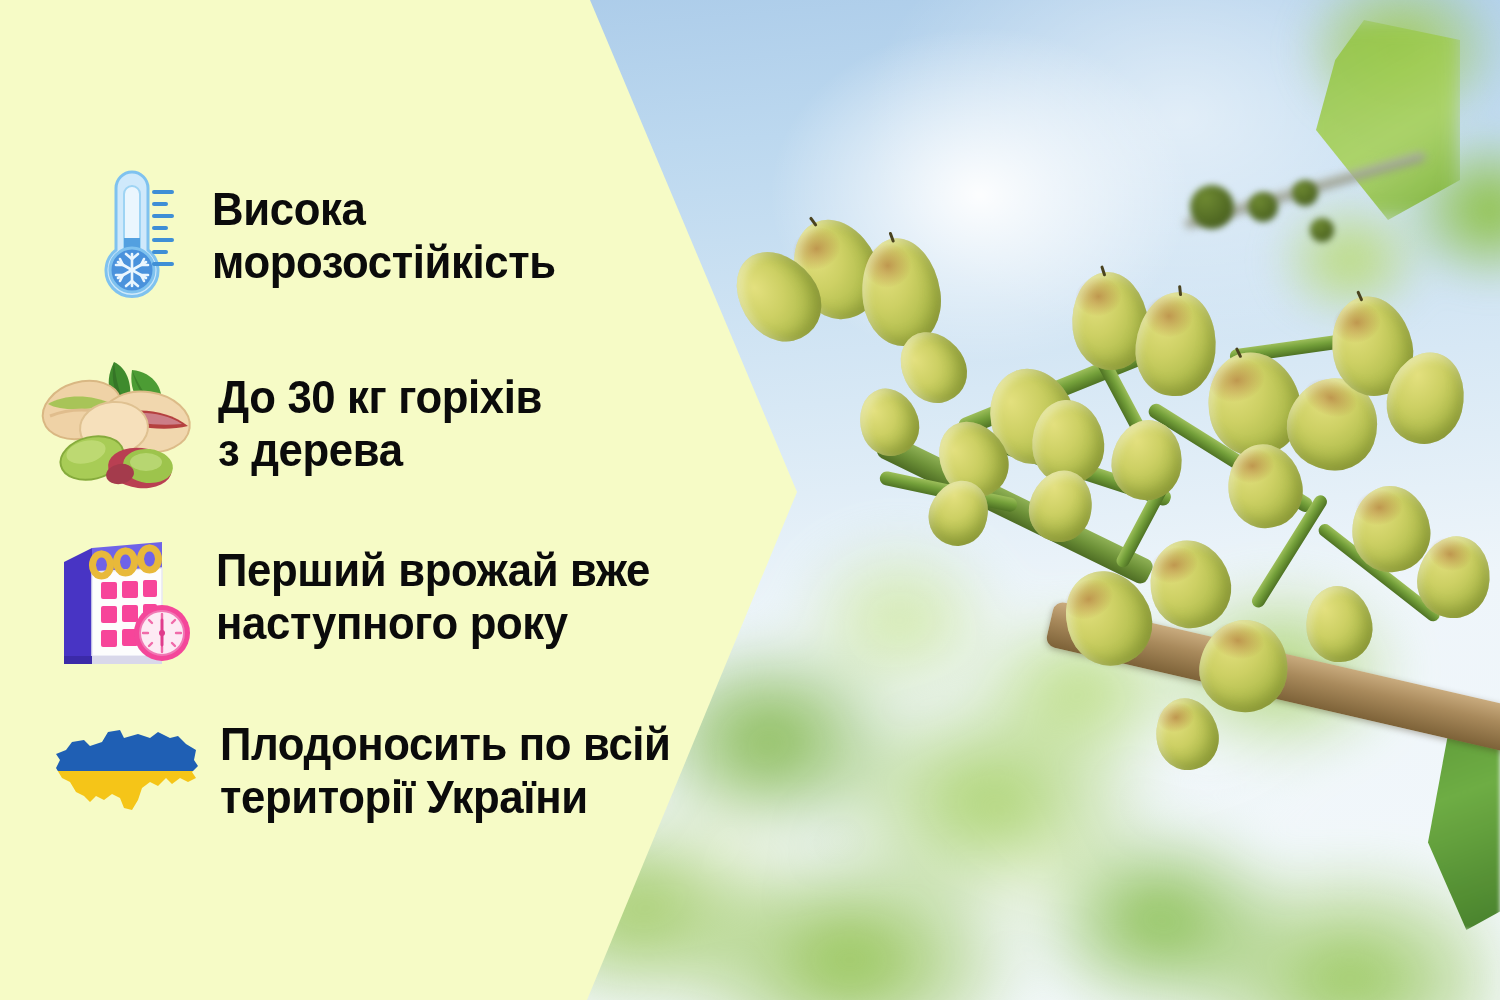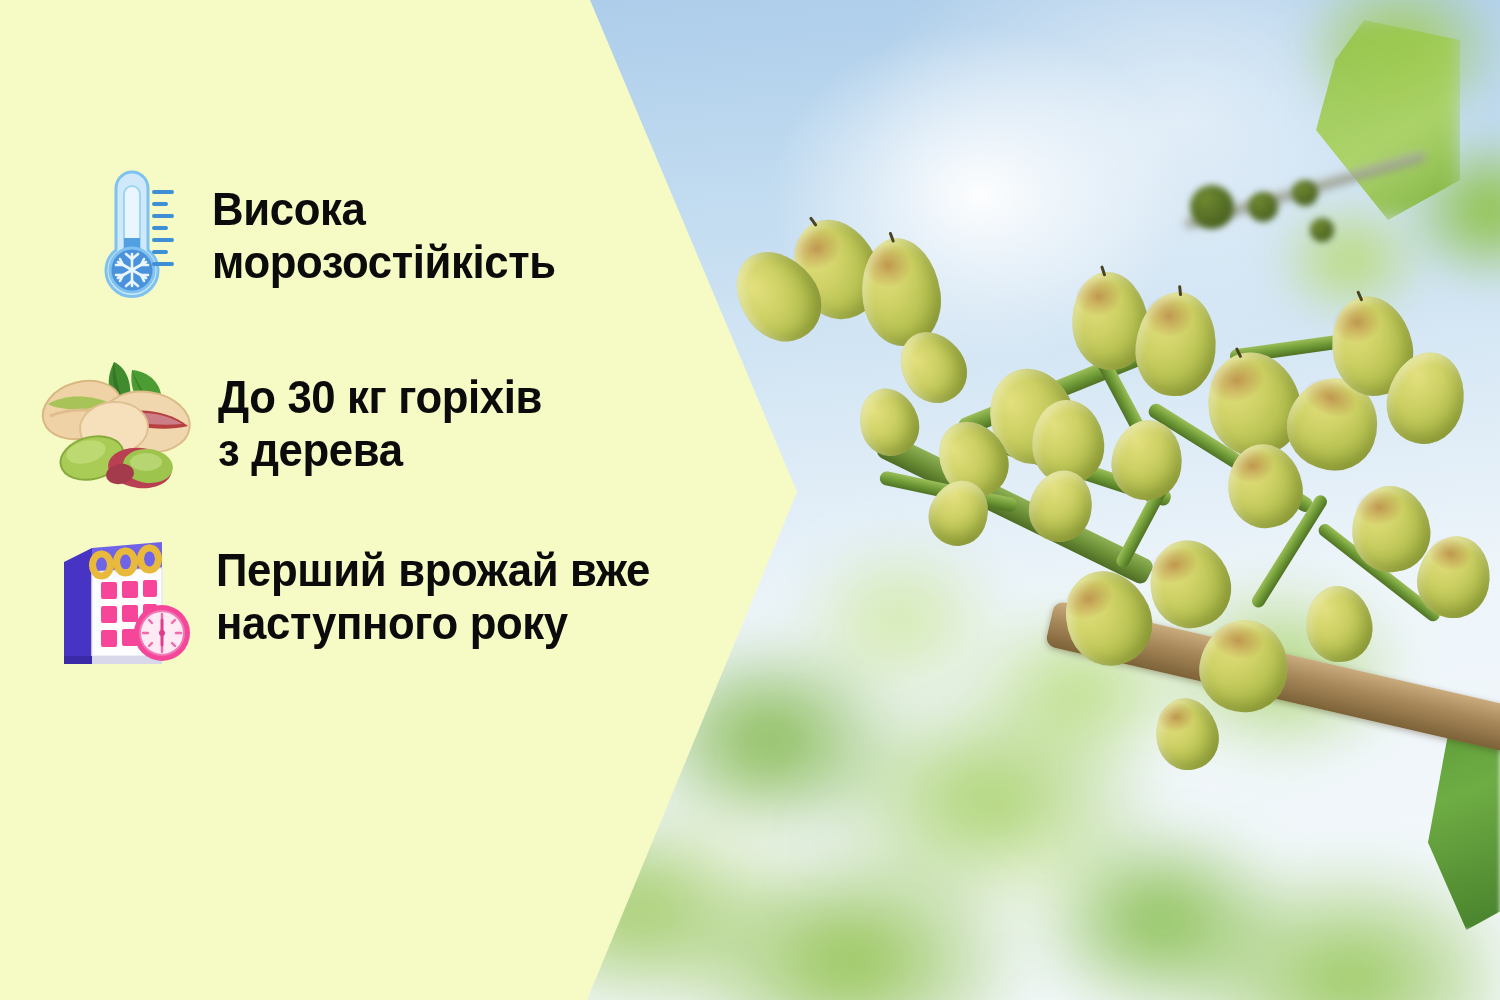--- a/index.html
+++ b/index.html
@@ -407,15 +407,36 @@
           </g>
           <line x1="116" y1="109" x2="116" y2="96" stroke="#e03b8c" stroke-width="3" stroke-linecap="round"></line>
           <line x1="116" y1="109" x2="116" y2="121" stroke="#e03b8c" stroke-width="3" stroke-linecap="round"></line>
           <circle cx="116" cy="109" r="3" fill="#e03b8c"></circle>
         </svg>
       </div>
       <div class="label">Перший врожай вже
 наступного року</div>
     </div>
 
+    <div class="feature" id="feature-region">
+      <div class="icon-wrap">
+        <svg class="ukraine" viewBox="0 0 160 110" aria-hidden="true">
+          <defs>
+            <clipPath id="uaShape">
+              <path d="M10 52 L14 44 L10 38 L20 34 L26 26 L38 24 L44 30 L56 26 L62 16
+                       L74 14 L78 22 L92 18 L104 22 L112 16 L124 22 L132 20 L140 28
+                       L150 34 L148 44 L152 50 L146 56 L150 62 L142 66 L134 62 L126 68
+                       L120 62 L112 70 L104 66 L96 72 L92 84 L86 94 L78 92 L74 82
+                       L66 78 L58 84 L50 80 L44 86 L38 80 L30 76 L24 66 L16 62 Z"></path>
+            </clipPath>
+          </defs>
+          <g clip-path="url(#uaShape)">
+            <rect x="0" y="0" width="160" height="55" fill="#1f5fb4"></rect>
+            <rect x="0" y="55" width="160" height="55" fill="#f5c518"></rect>
+          </g>
+        </svg>
+      </div>
+      <div class="label">Плодоносить по всій
+території України</div>
+    </div>
 
   </div>
 </div>
 
 </body></html>

